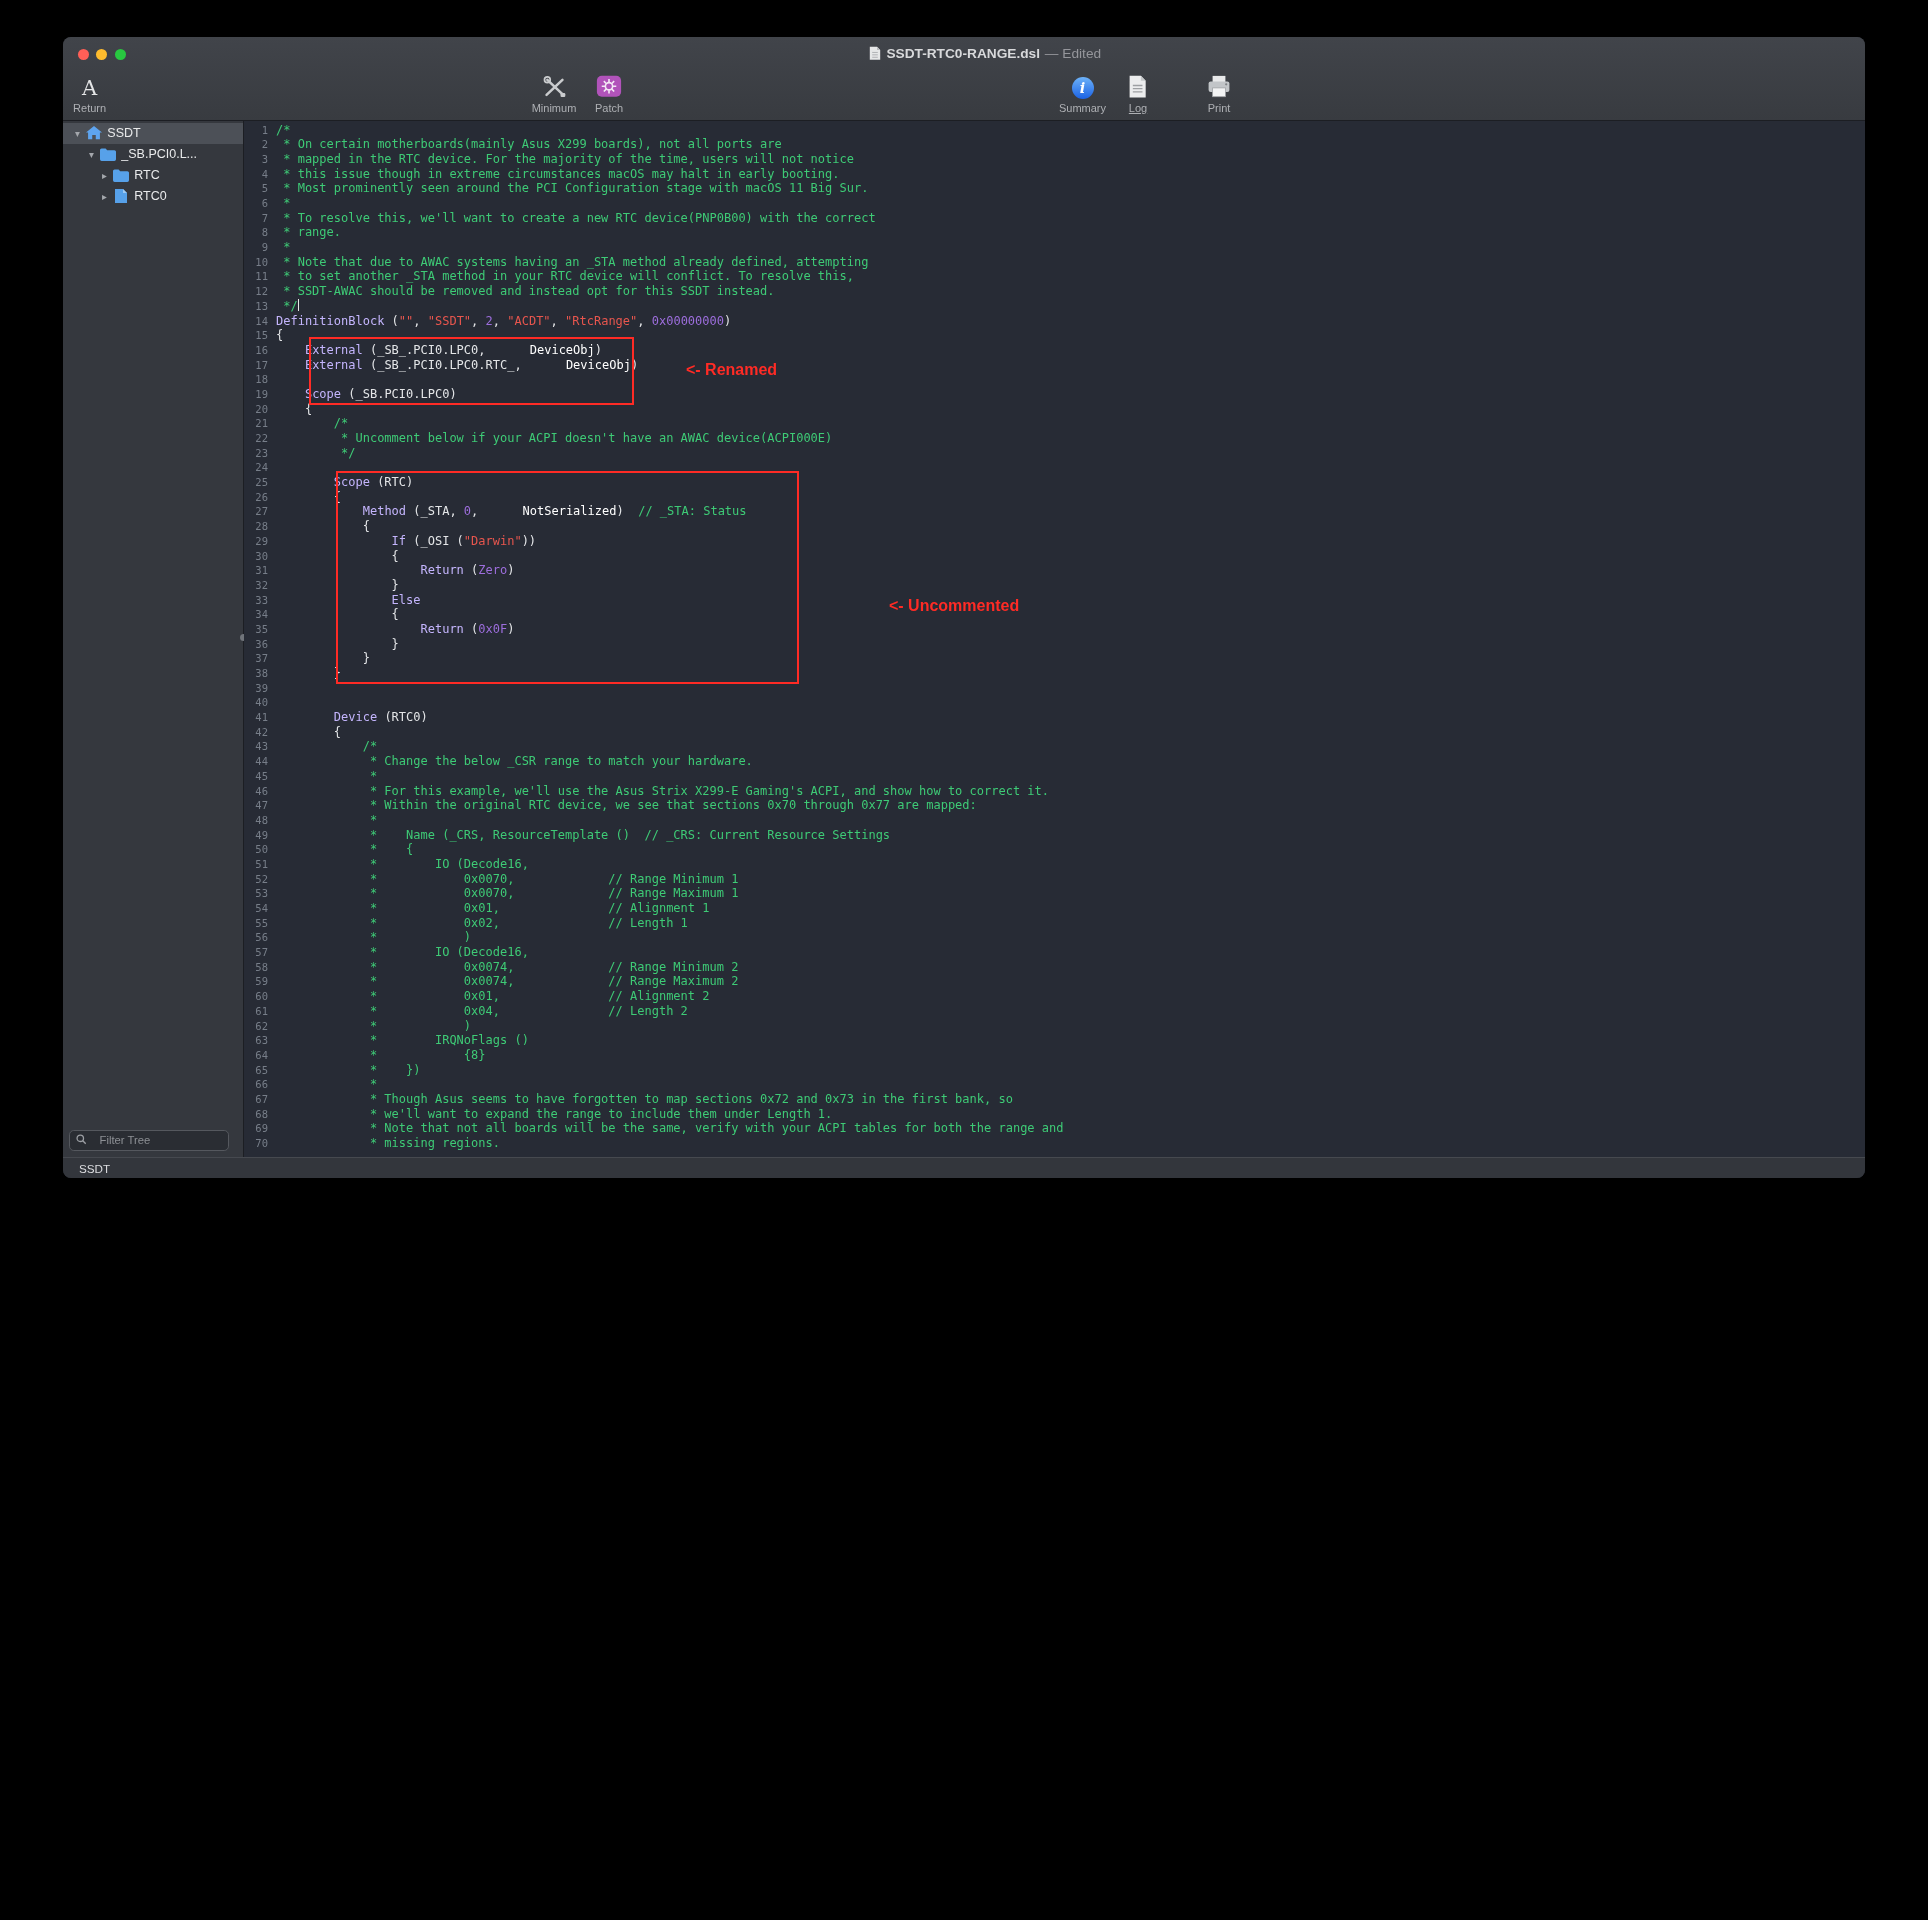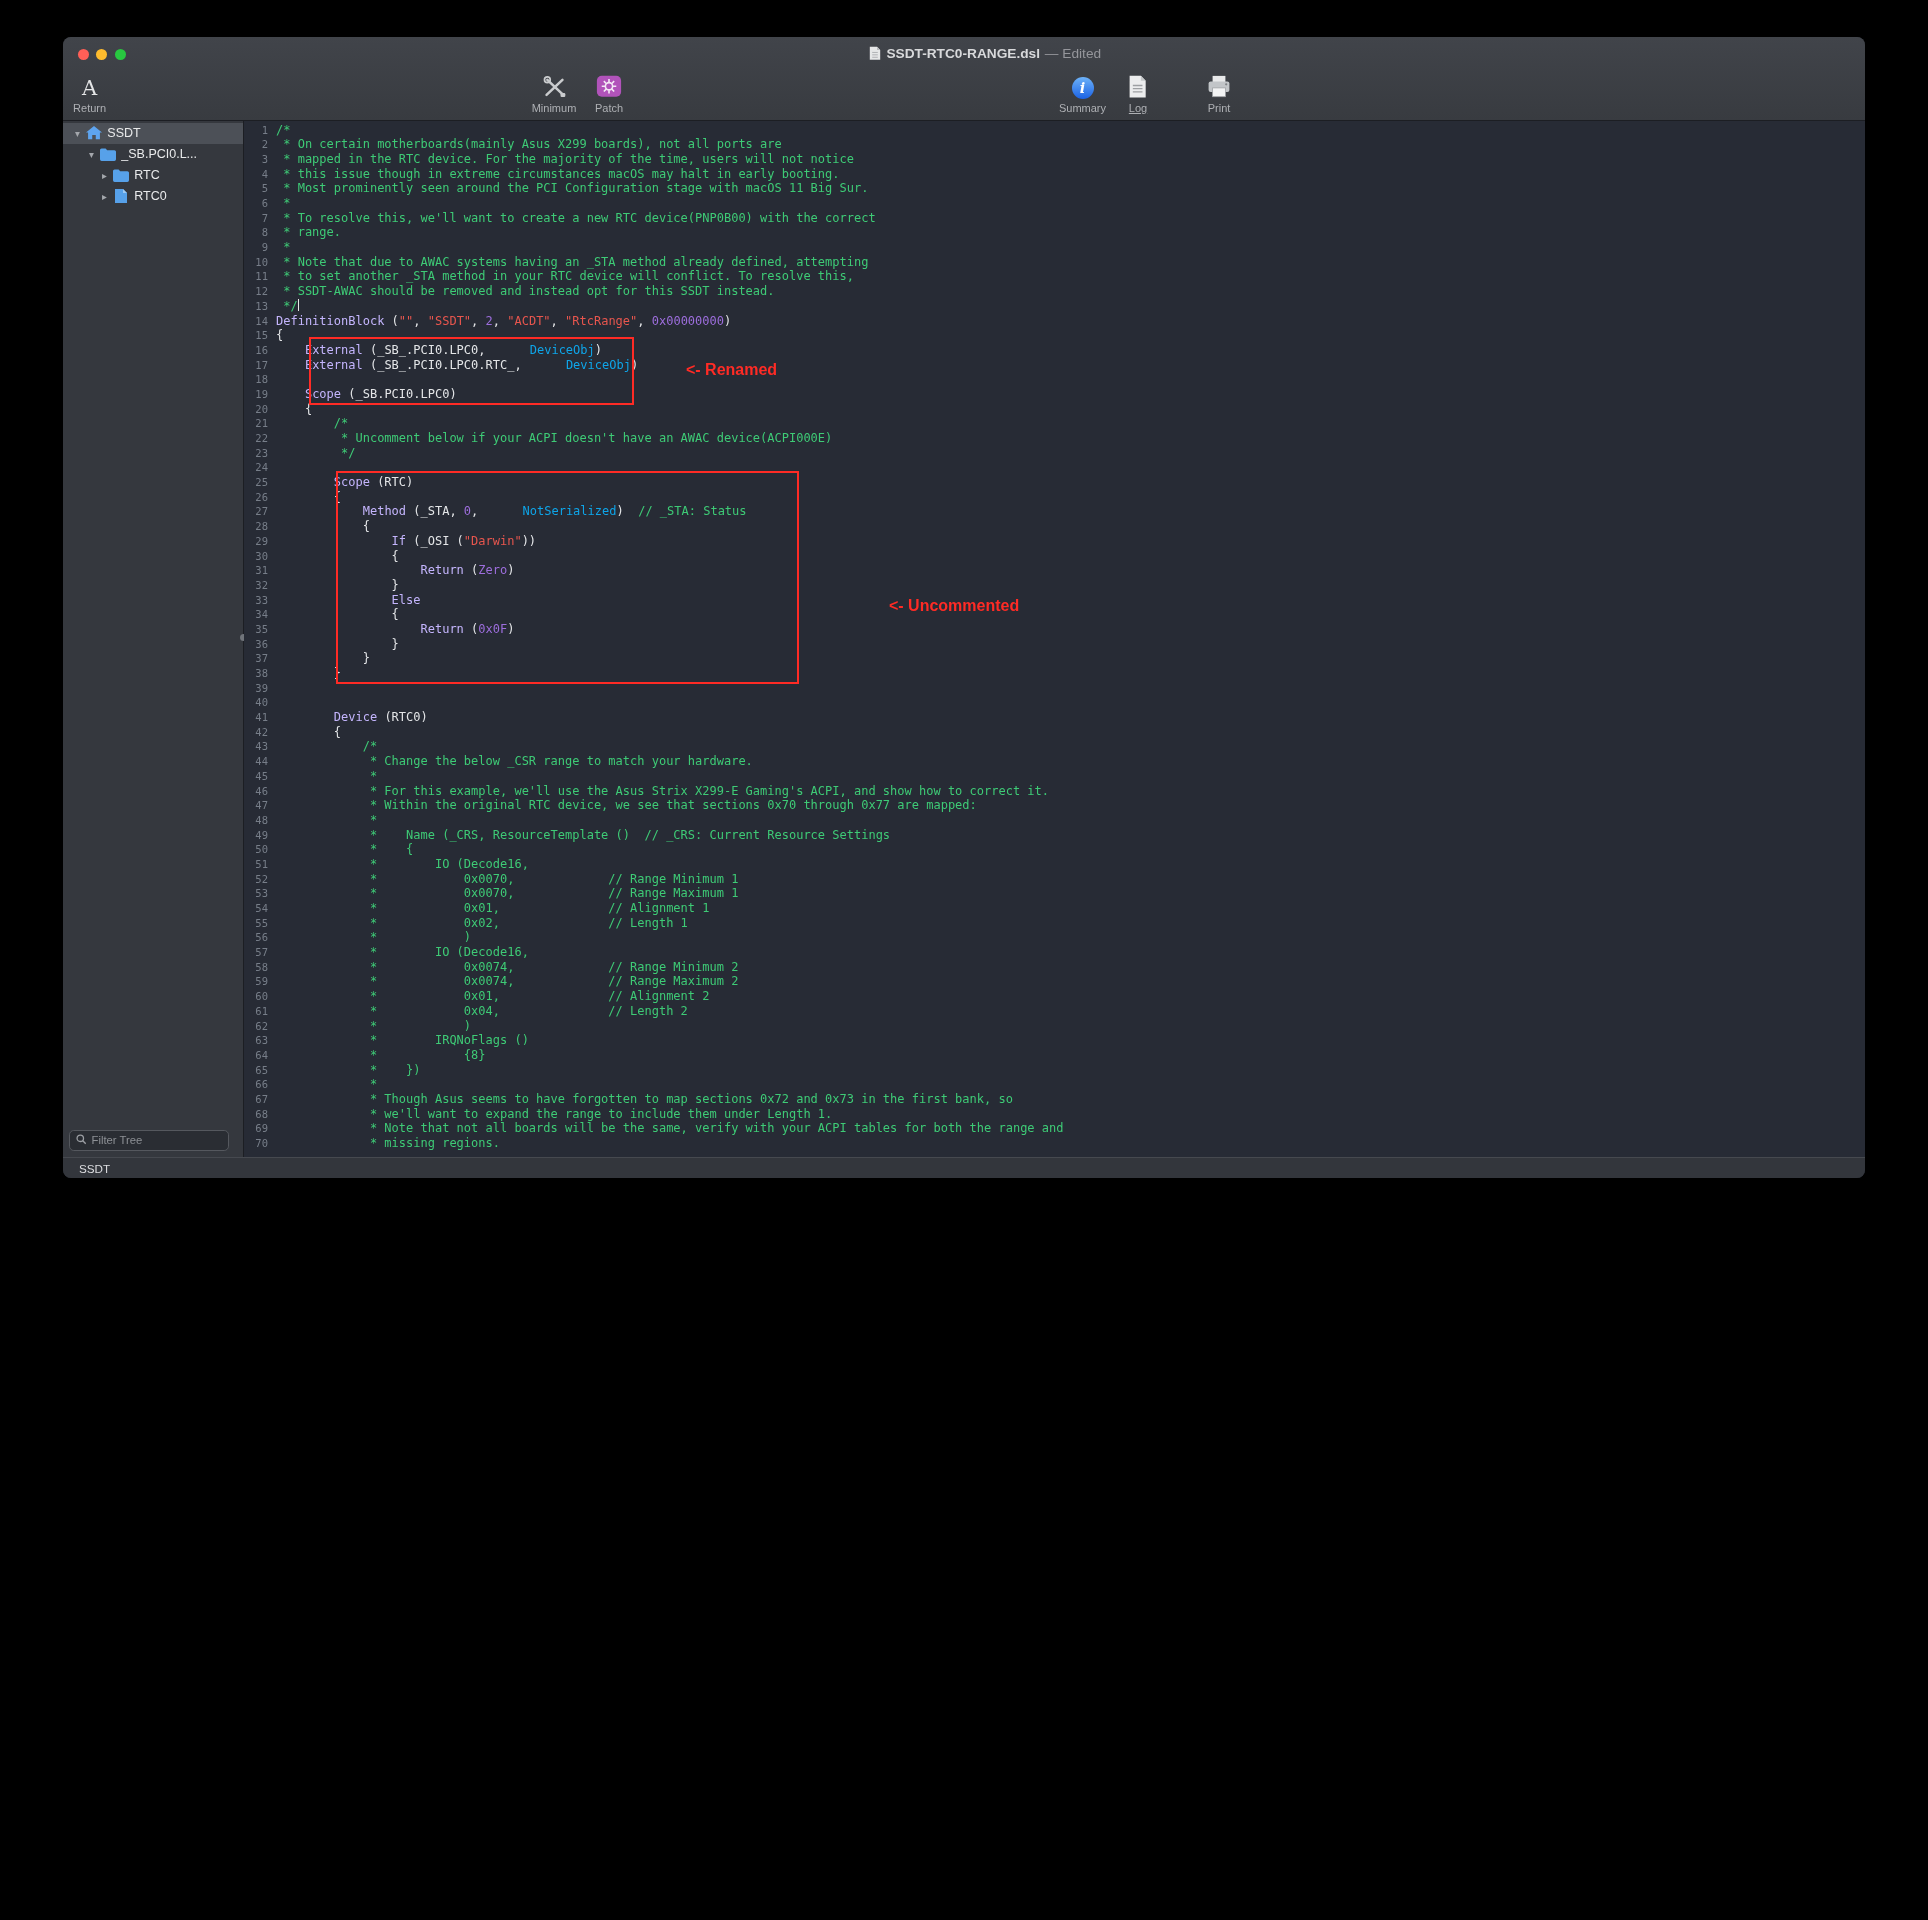--- a/index.html
+++ b/index.html
@@ -76,21 +76,21 @@
     font-size:12.5px; color:#e9eaeb; white-space:nowrap; cursor:default;
   }
   .tree-row.selected { background:#4C5057; }
   .chev { width:13px; text-align:center; color:#a4a7ac; font-size:9.7px; flex:0 0 13px; }
   .tree-icon { width:19.3px; display:flex; justify-content:center; align-items:center; flex:0 0 19.3px; }
   .tree-label { margin-left:4px; overflow:hidden; text-overflow:ellipsis; }
 
   .filter {
     position:absolute; left:6.4px; bottom:6.4px; width:160px; height:21px;
     background:#2A2D33; border:0.8px solid #55585e; border-radius:4.8px;
-    display:flex; align-items:center; padding:0 5.6px; gap:3px;
+    display:flex; align-items:center; padding:0 5.6px; gap:11px;
   }
   .filter input {
     flex:1; min-width:0; background:transparent; border:none; outline:none;
     color:#dddee0; font-size:11.3px; font-family:"Liberation Sans", sans-serif;
   }
   .filter input::placeholder { color:#8d9095; }
 
   .split-dot {
     position:absolute; left:177px; top:597px; width:7.3px; height:7.3px;
     border-radius:50%; background:#70747a; cursor:col-resize;
@@ -117,21 +117,21 @@
   .line { height:14.7px; }
   .ln {
     display:inline-block; width:32px; padding-right:8px;
     text-align:right; color:#777e89; font-size:10.5px;
   }
   .tok-p { color:#e4e6e8; }
   .tok-c { color:#3ECB76; }
   .tok-k { color:#c4b5fd; }
   .tok-s { color:#E8564E; }
   .tok-n { color:#9D6EDD; }
-  .tok-t { color:#0ea5e9;padding-left:37px; }
+  .tok-t { color:#ffffff;padding-left:37px; }
   .tok-cur {
     display:inline-block; width:1.6px; height:12px;
     background:#e8e8e8; vertical-align:-1.6px;
   }
 
   
   .anno-box { position:absolute; border:2.4px solid #FF2B25; pointer-events:none; }
   .anno-box.renamed     { left:246px; top:300px; width:325px; height:68px; }
   .anno-box.uncommented { left:273px; top:434px; width:463px; height:213px; }
   .anno-label {

